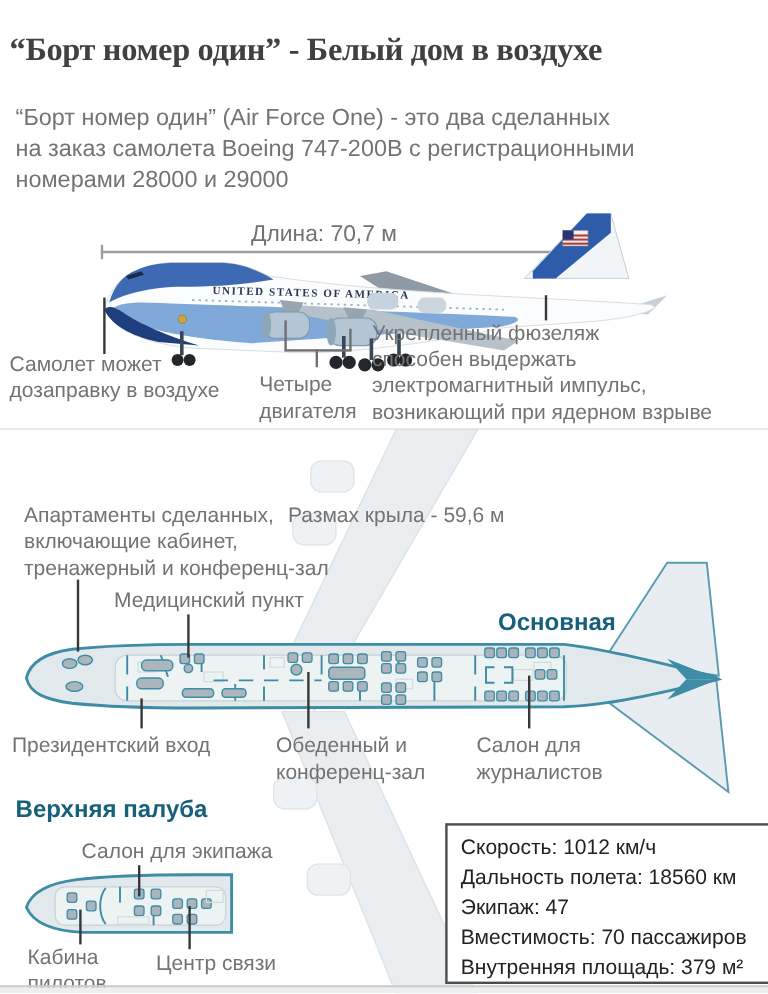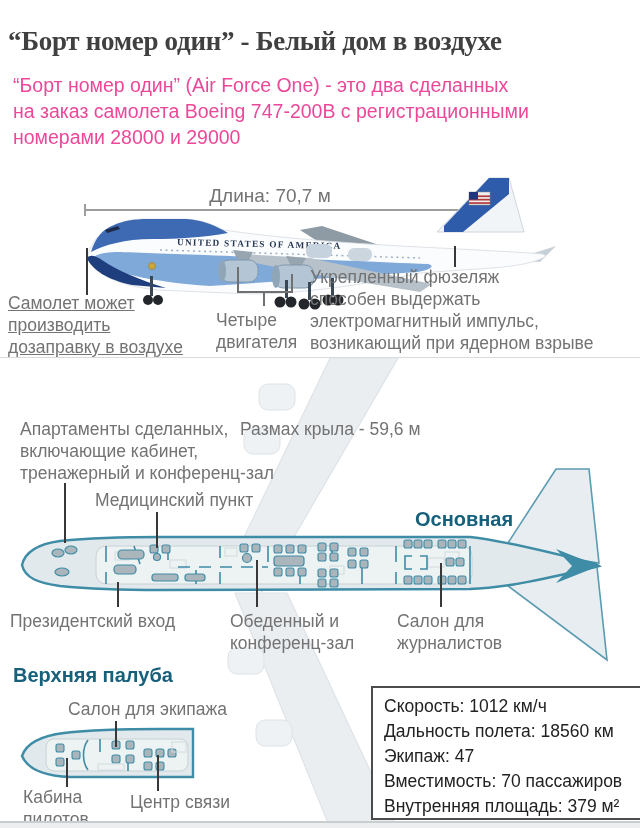--- a/index.html
+++ b/index.html
@@ -1,20 +1,20 @@
 <!DOCTYPE html>
 <html><head>
 <meta charset="utf-8">
 <style>
   html,body{margin:0;padding:0;background:#fff;}
   #page{position:relative;width:640px;height:828px;background:#ffffff;overflow:hidden;
         font-family:"Liberation Sans",sans-serif;color:#212121;}
   .abs{position:absolute;}
   .title{font-family:"Liberation Serif",serif;font-weight:700;font-size:27px;letter-spacing:-0.3px;color:#404040;white-space:nowrap;}
-  .subtitle{font-size:19.5px;line-height:26px;color:#ec4899;}
+  .subtitle{font-size:19.5px;line-height:26px;color:#737373;margin-top:13px;}
   .label{font-size:17.5px;line-height:22px;color:#737373;}
   .tealhead{font-size:20px;font-weight:700;color:#17607c;white-space:nowrap;}
   .leader{position:absolute;width:2px;background:#383838;}
   .bracket{position:absolute;background:#707070;}
   .dimline{position:absolute;background:#9d9d9d;}
   .statsbox{position:absolute;left:371px;top:686px;width:292px;height:134px;border:2px solid #4c4c4c;background:#fff;box-sizing:border-box;padding:6px 0 0 11px;}
   .statsrow{font-size:17.5px;line-height:25px;color:#222;white-space:nowrap;}
   svg{display:block;}
   .seat{fill:#a9b5ba;stroke:#3e8ca6;stroke-width:1.1;}
   .part{stroke:#3e8ca6;stroke-width:1.6;fill:none;}
@@ -202,23 +202,22 @@
       <circle cx="280" cy="134" r="5.5"></circle>
         <circle cx="291" cy="134" r="5.5"></circle>
       <circle cx="304" cy="136" r="5.5"></circle>
         <circle cx="315" cy="136" r="5.5"></circle>
       <circle cx="328" cy="132" r="5.5"></circle>
         <circle cx="338" cy="132" r="5.5"></circle>
     </g>
   </svg>
 
   <div class="leader" style="left:86px;top:248px;height:47px;"></div>
-  <div class="abs label" style="left:8px;top:292px;text-decoration:underline;">
+  <div class="abs label" style="left:8px;top:292px;">
     <div>Самолет может</div>
-    <div>производить</div>
     <div>дозаправку в воздухе</div>
   </div>
 
   <div class="bracket" style="left:237px;top:267px;width:2px;height:25px;"></div>
   <div class="bracket" style="left:291px;top:274px;width:2px;height:18px;"></div>
   <div class="bracket" style="left:237px;top:291px;width:56px;height:2px;"></div>
   <div class="bracket" style="left:263px;top:291px;width:2px;height:15px;"></div>
   <div class="abs label" style="left:216px;top:309px;">
     <div>Четыре</div>
     <div>двигателя</div>

